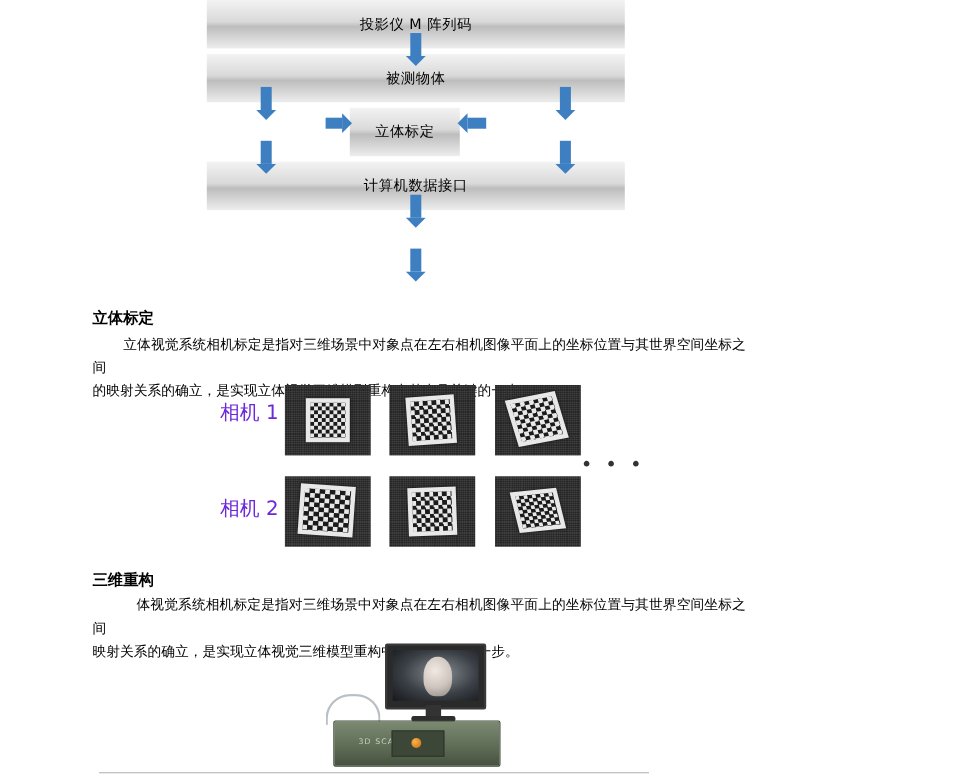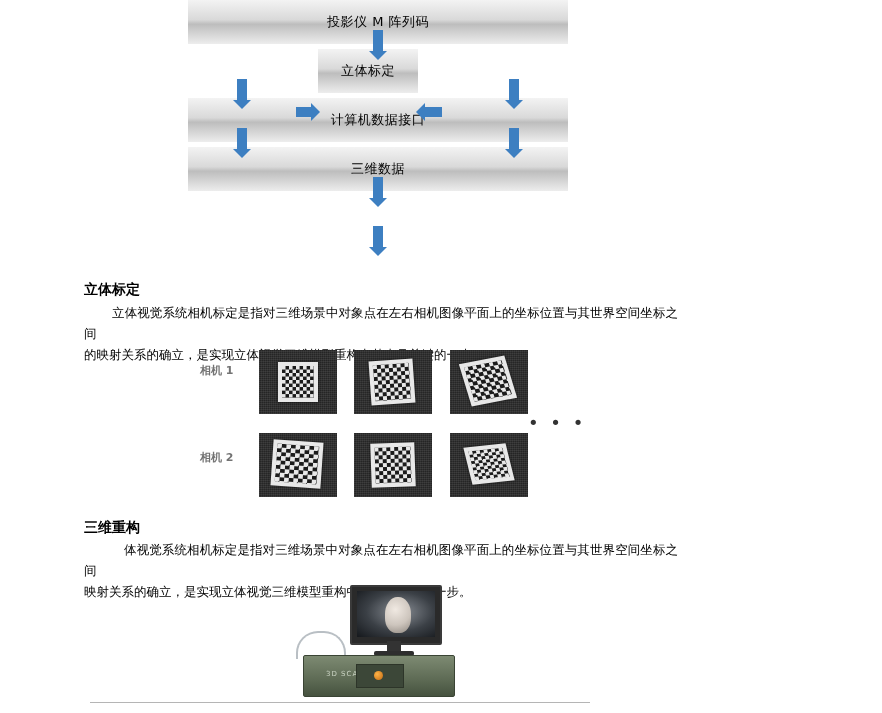--- a/index.html
+++ b/index.html
@@ -105,23 +105,22 @@
     color: #000;
     width: 594px;
     text-align: justify;
   }
   .para .indent { display: inline-block; width: 28px; }
   .para .indent-2 { display: inline-block; width: 40px; }
 
   
   .cam-label {
     position: absolute;
-    font-size: 11px;
-    color: #737373;
-    font-weight: bold;
+    font-size: 18px;
+    color: #6d28d9;
   }
   .chess-img {
     position: absolute;
     width: 78px;
     height: 64px;
     background: #2b2b2b;
     overflow: hidden;
   }
   .noise {
     position: absolute;
@@ -239,33 +238,33 @@
 </style>
 </head>
 <body>
 
 <div id="flowchart">
 
   <div class="flow-row">
     <div class="flow-box full-box">投影仪 M 阵列码</div>
   </div>
 
+  <div class="flow-row">
+    <div class="flow-box full-box">被测物体</div>
+  </div>
 
   <div class="flow-row">
     <div class="flow-box mid-box">立体标定</div>
   </div>
 
   <div class="flow-row">
     <div class="flow-box full-box">计算机数据接口</div>
   </div>
 
 
-  <div class="flow-row">
-    <div class="flow-box full-box">三维数据</div>
-  </div>
 
   <div class="arrow-down" style="left:181px; top:30px; height:30px;">
     <div class="shaft" style="height:21px;"></div>
     <div class="head" style="top:21px;"></div>
   </div>
 
   <div class="arrow-down" style="left:45px; top:79px; height:30px;">
     <div class="shaft" style="height:21px;"></div>
     <div class="head" style="top:21px;"></div>
   </div>

